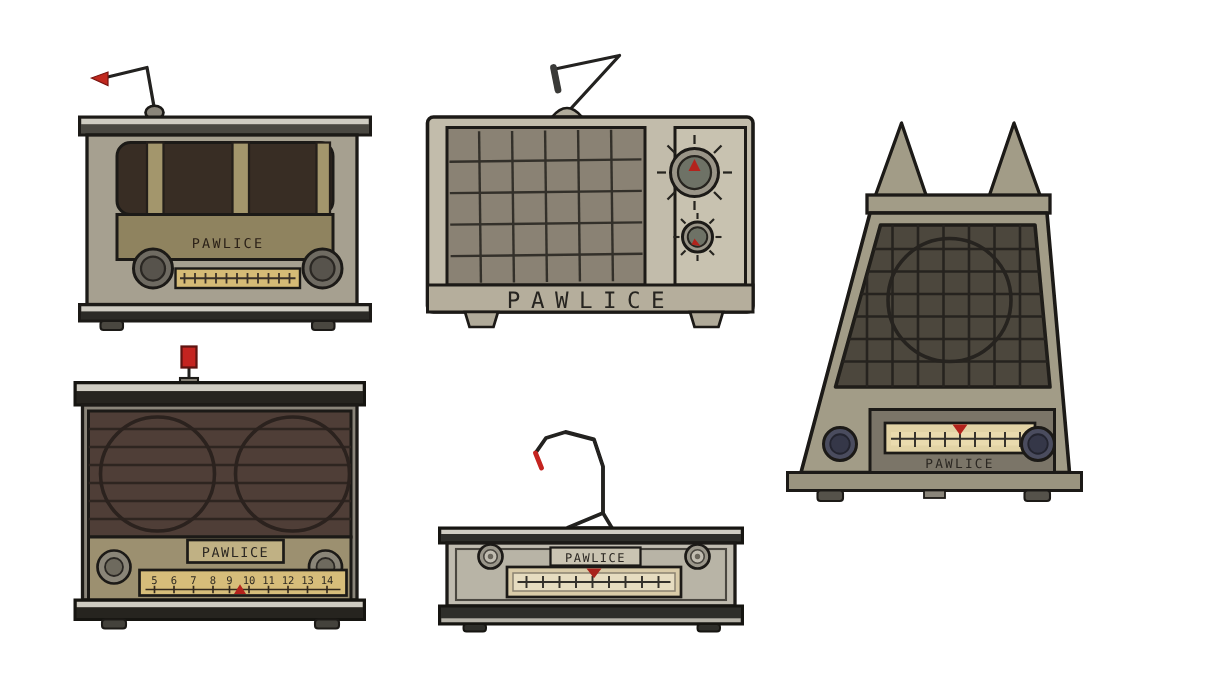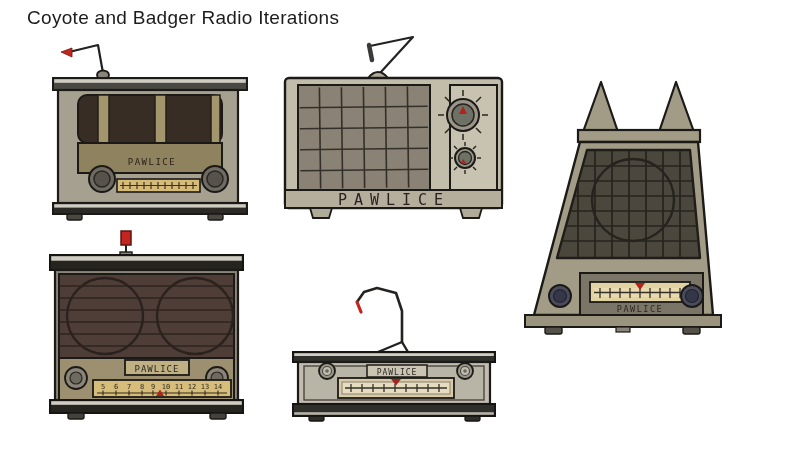--- a/index.html
+++ b/index.html
@@ -8,21 +8,20 @@
   .title{position:absolute;left:27px;top:7px;font-size:19px;font-weight:400;
          letter-spacing:0.3px;color:#1c1c1c;margin:0;}
   .radio{position:absolute;}
   svg text{user-select:none;}
 </style>
 </head>
 <body>
 
 <div class="canvas">
 
-  <h1 class="title">Coyote and Badger Radio Iterations</h1>
 
   <svg class="radio" style="left:45px;top:40px" width="205" height="182" viewBox="0 0 205 182">
     <g>
       <polyline points="58,33 53,5 24,12" fill="none" stroke="#232220" stroke-width="2.2" stroke-linejoin="round"></polyline>
       <polygon points="27,8 27,17 16,12" fill="#c0281e" stroke="#7a130f" stroke-width="0.8"></polygon>
       <ellipse cx="58" cy="35" rx="6" ry="4.5" fill="#8a857a" stroke="#1c1a17" stroke-width="1.8"></ellipse>
     </g>
     <g>
       <rect x="8" y="38" width="194" height="12" fill="#4a4842" stroke="#1c1a17" stroke-width="2"></rect>
       <rect x="9.2" y="39.2" width="191.6" height="3.6" fill="#cfccc2" stroke="none"></rect>

